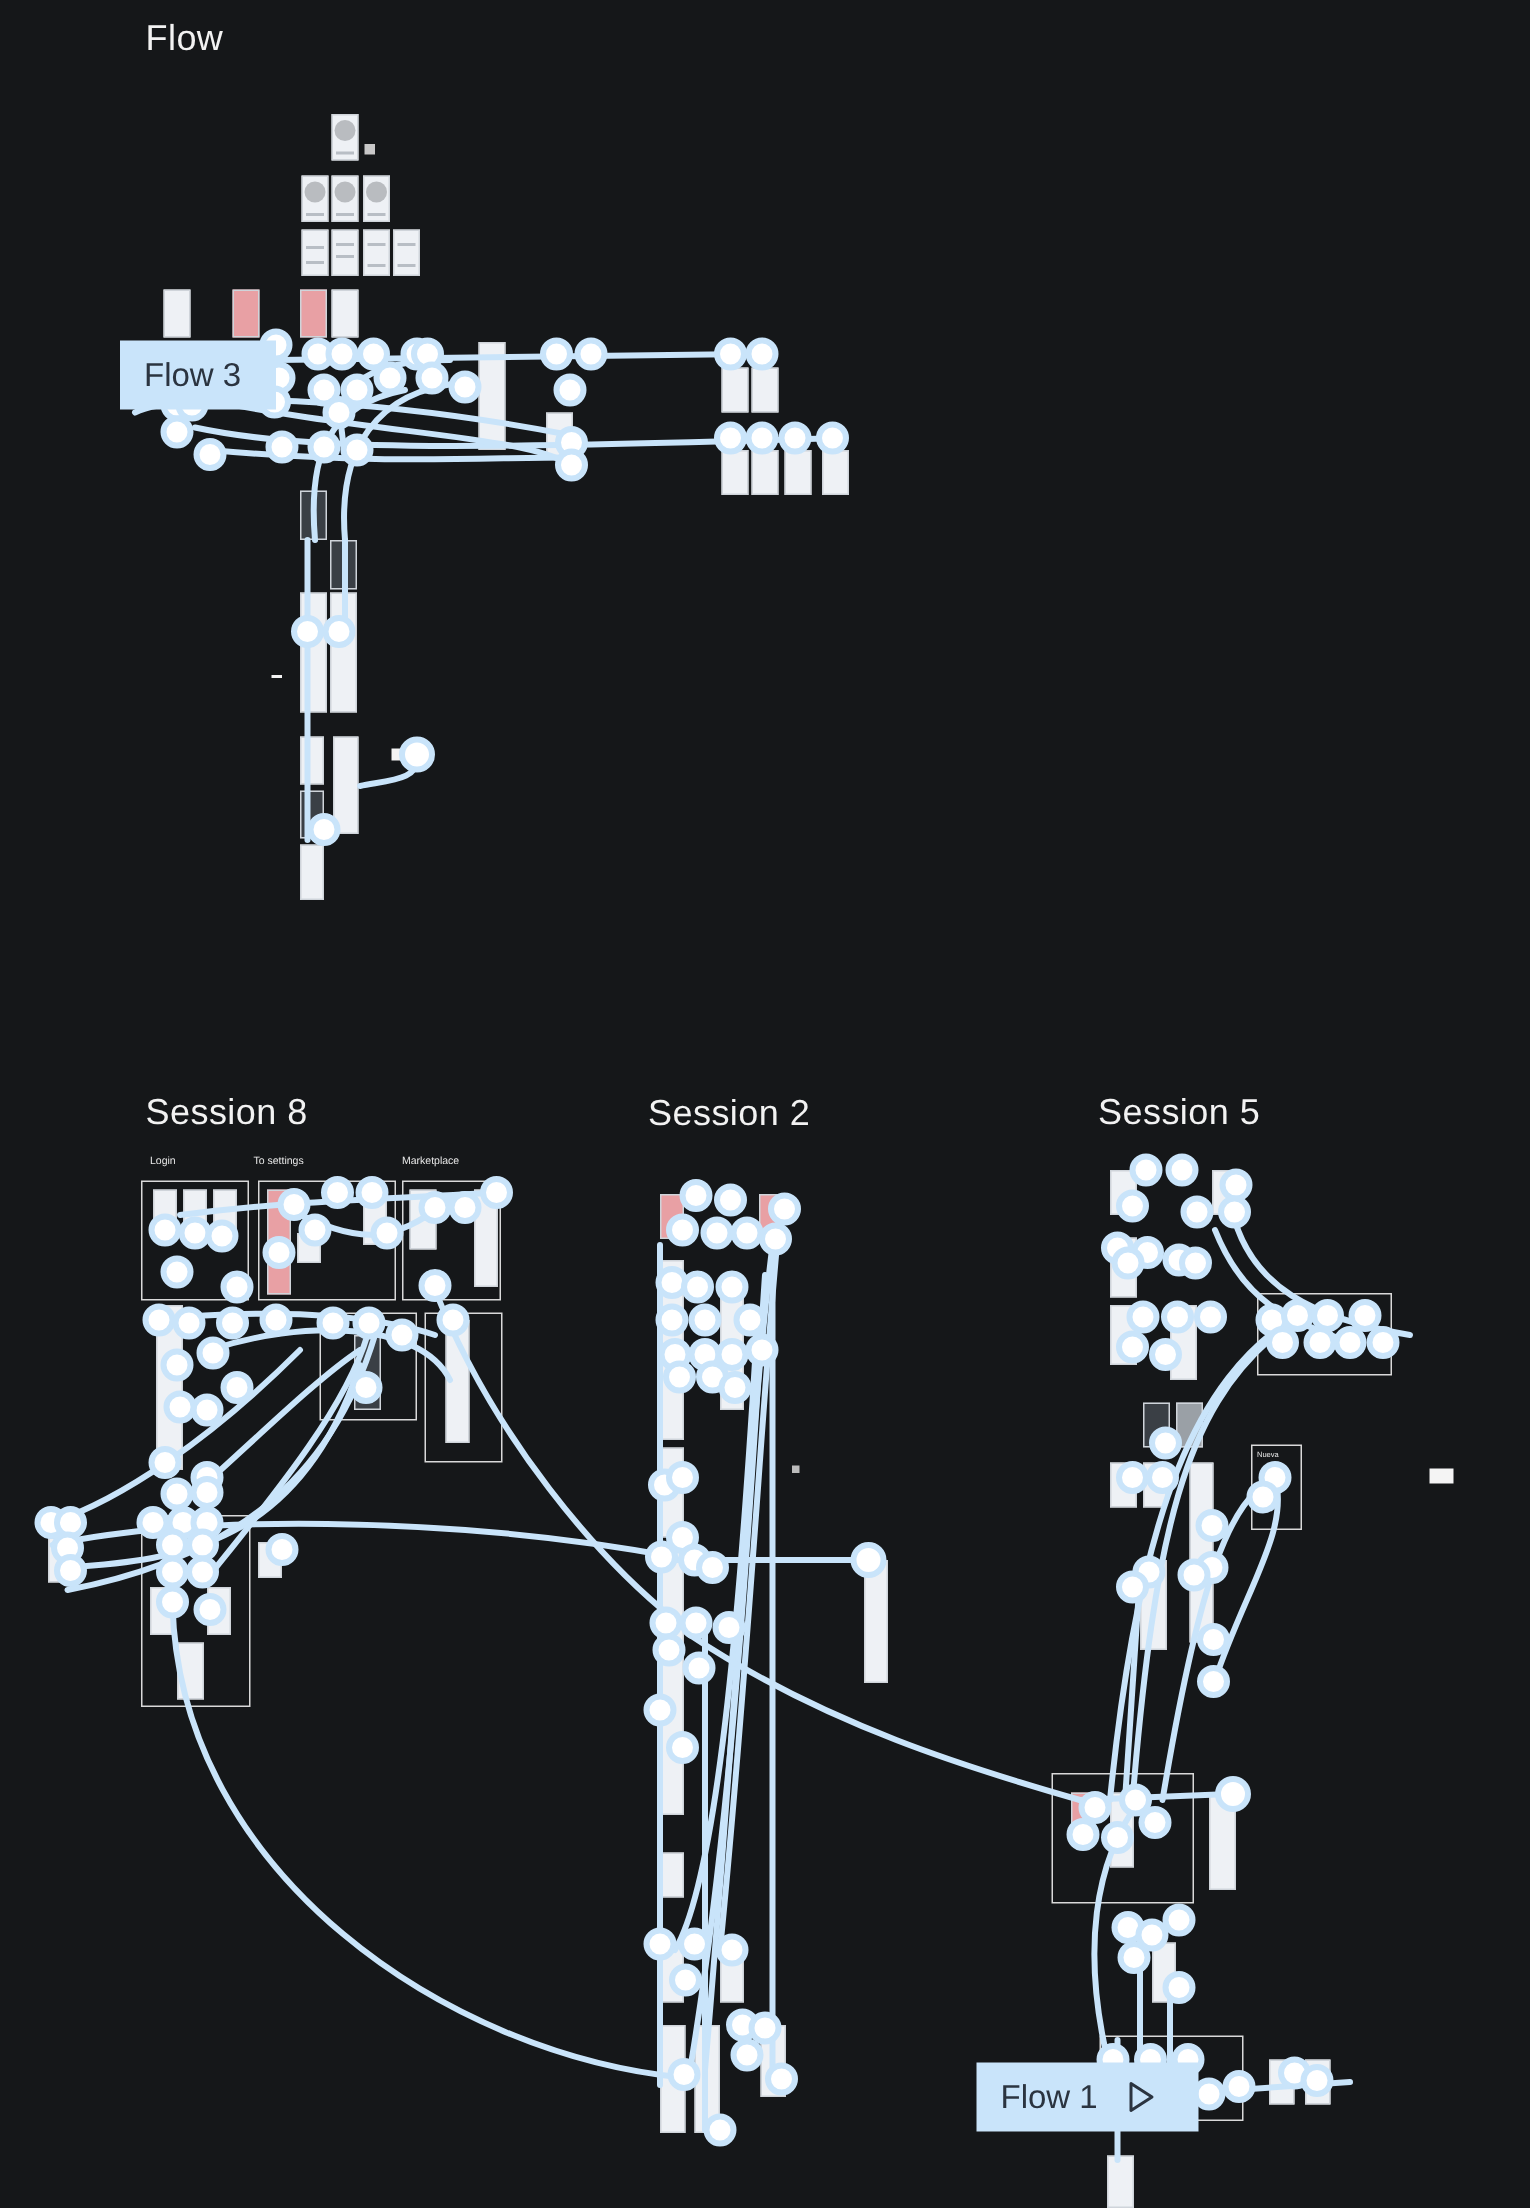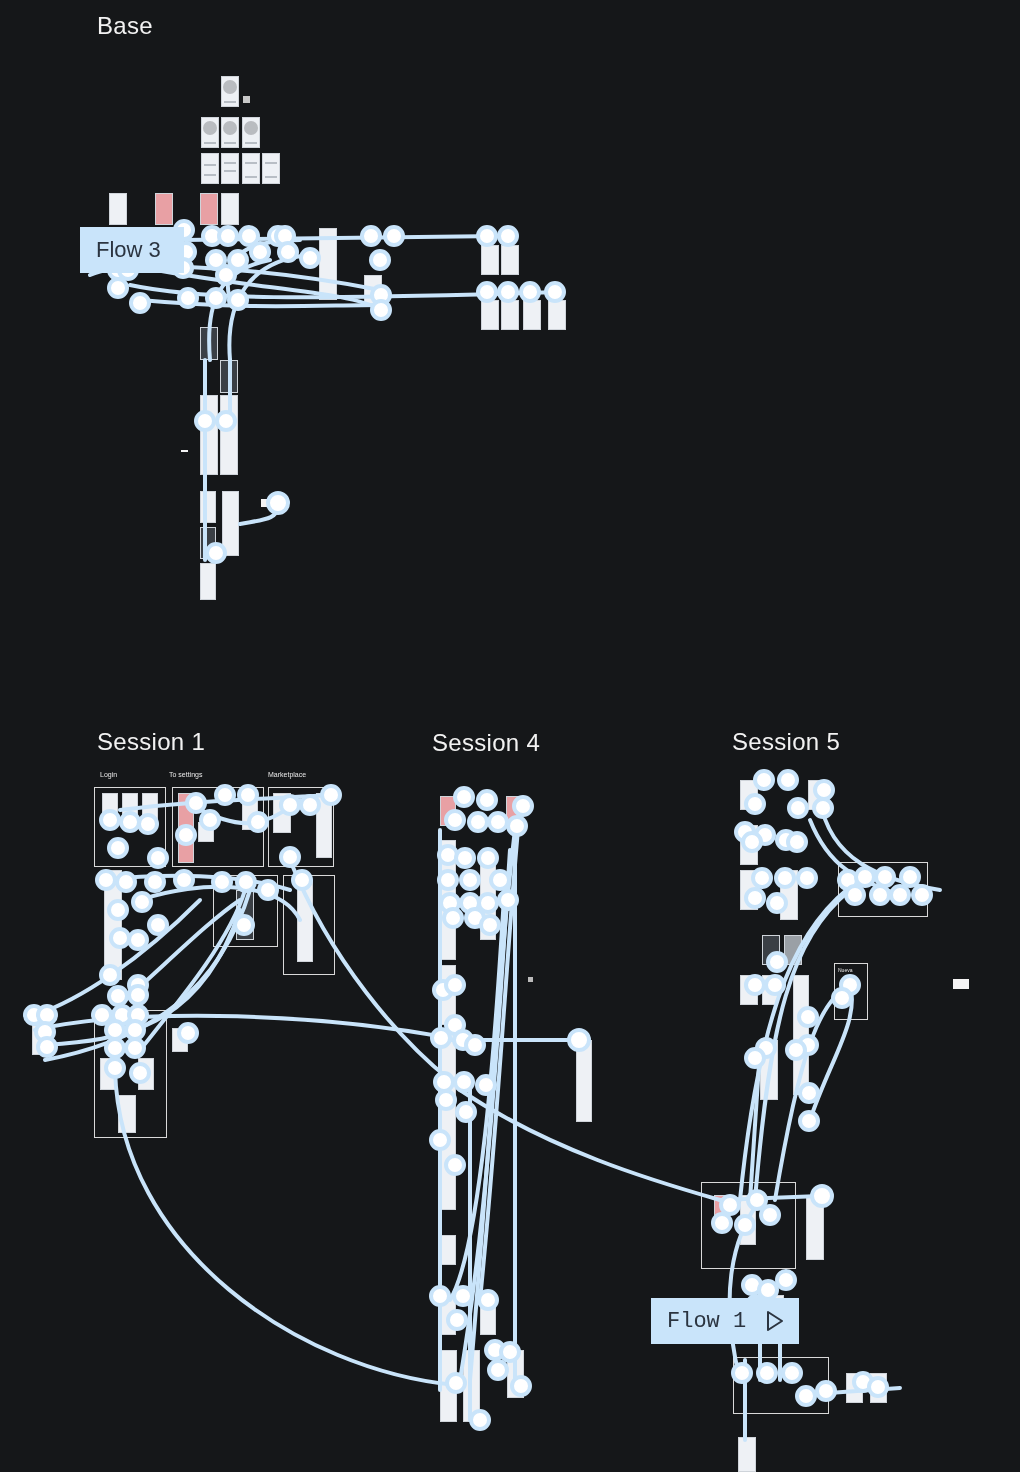--- a/index.html
+++ b/index.html
@@ -32,23 +32,23 @@
     font-size:22px; display:flex; align-items:center; box-sizing:border-box;
     padding-left:16px; cursor:pointer;
   }
   .flow-badge .play { margin-left:18px; width:0; height:0; }
 </style>
 </head>
 <body>
 
 <div class="canvas">
 
-  <div class="section-title" style="left:97px;top:12px;">Base</div>
-  <div class="section-title" style="left:97px;top:728px;">Session 1</div>
-  <div class="section-title" style="left:432px;top:729px;">Session 4</div>
+  <div class="section-title" style="left:97px;top:12px;">Flow</div>
+  <div class="section-title" style="left:97px;top:728px;">Session 8</div>
+  <div class="section-title" style="left:432px;top:729px;">Session 2</div>
   <div class="section-title" style="left:732px;top:728px;">Session 5</div>
 
   <div class="sub-label" style="left:100px;top:771px;">Login</div>
   <div class="sub-label" style="left:169px;top:771px;">To settings</div>
   <div class="sub-label" style="left:268px;top:771px;">Marketplace</div>
   <div class="sub-label" style="left:838px;top:967px;font-size:5px;">Nueva</div>
 
   <div class="frame" style="left:221px;top:76px;width:18px;height:31px;">
       <div class="circ" style="top:3px;width:14px;height:14px;"></div>
       <div class="bar" style="bottom:3px;"></div>
@@ -412,20 +412,20 @@
         <circle cx="826" cy="1391" r="9"></circle>
         <circle cx="863" cy="1382" r="9"></circle>
       <circle cx="878" cy="1387" r="9"></circle>
     </g>
   </svg>
 
   <div class="flow-badge" style="left:80px;top:227px;width:104px;height:46px;">
     <span>Flow 3</span>
   </div>
 
-  <div class="flow-badge" style="left:651px;top:1298px;width:148px;height:46px;font-family:Liberation Mono, monospace;">
+  <div class="flow-badge" style="left:651px;top:1375px;width:148px;height:46px;">
     <span>Flow 1</span>
     <svg class="play" style="margin-left:20px;width:18px;height:22px;" viewBox="0 0 18 22">
       <path d="M2 2 L16 11 L2 20 Z" fill="none" stroke="#2b3440" stroke-width="2" stroke-linejoin="round"></path>
     </svg>
   </div>
 
 </div>
 
 </body></html>

